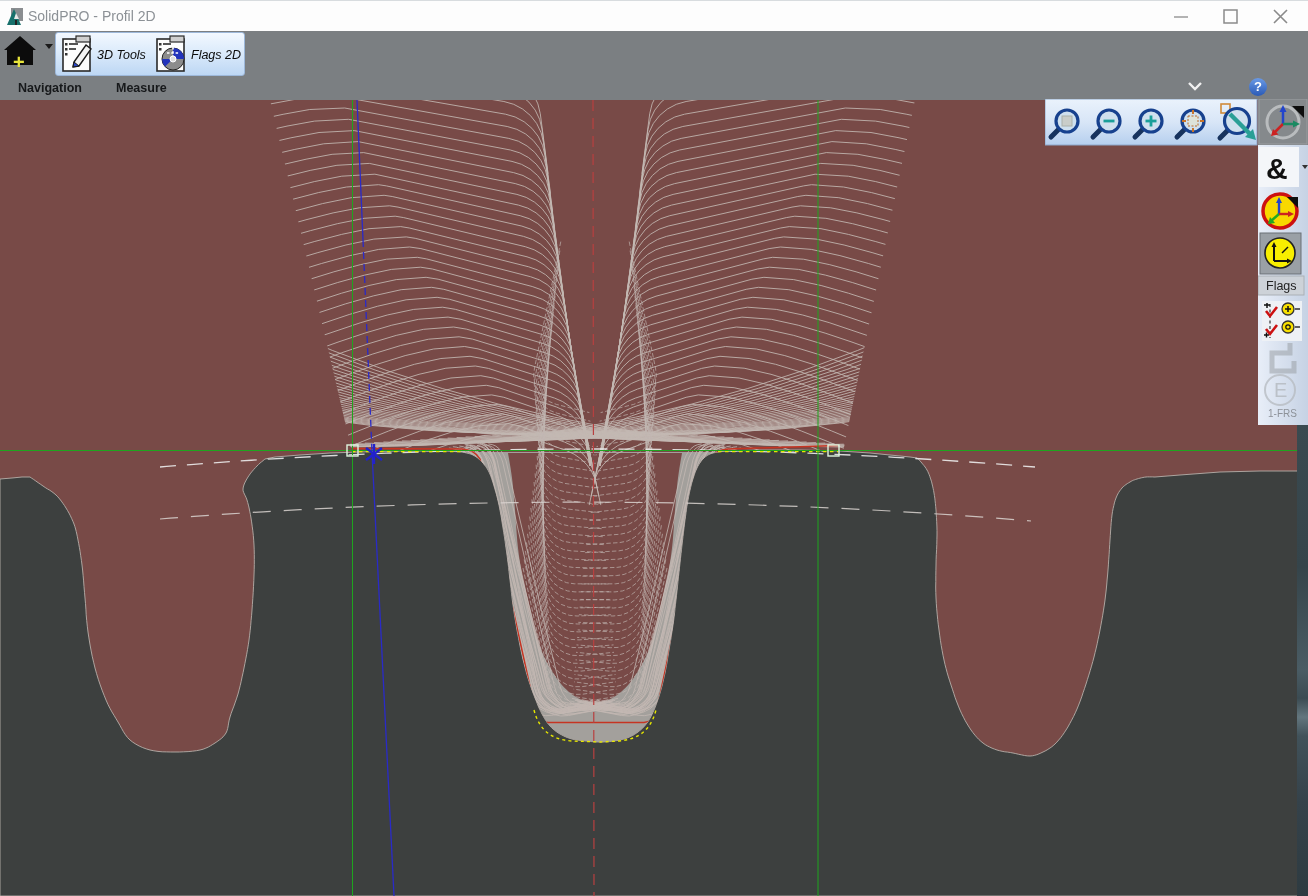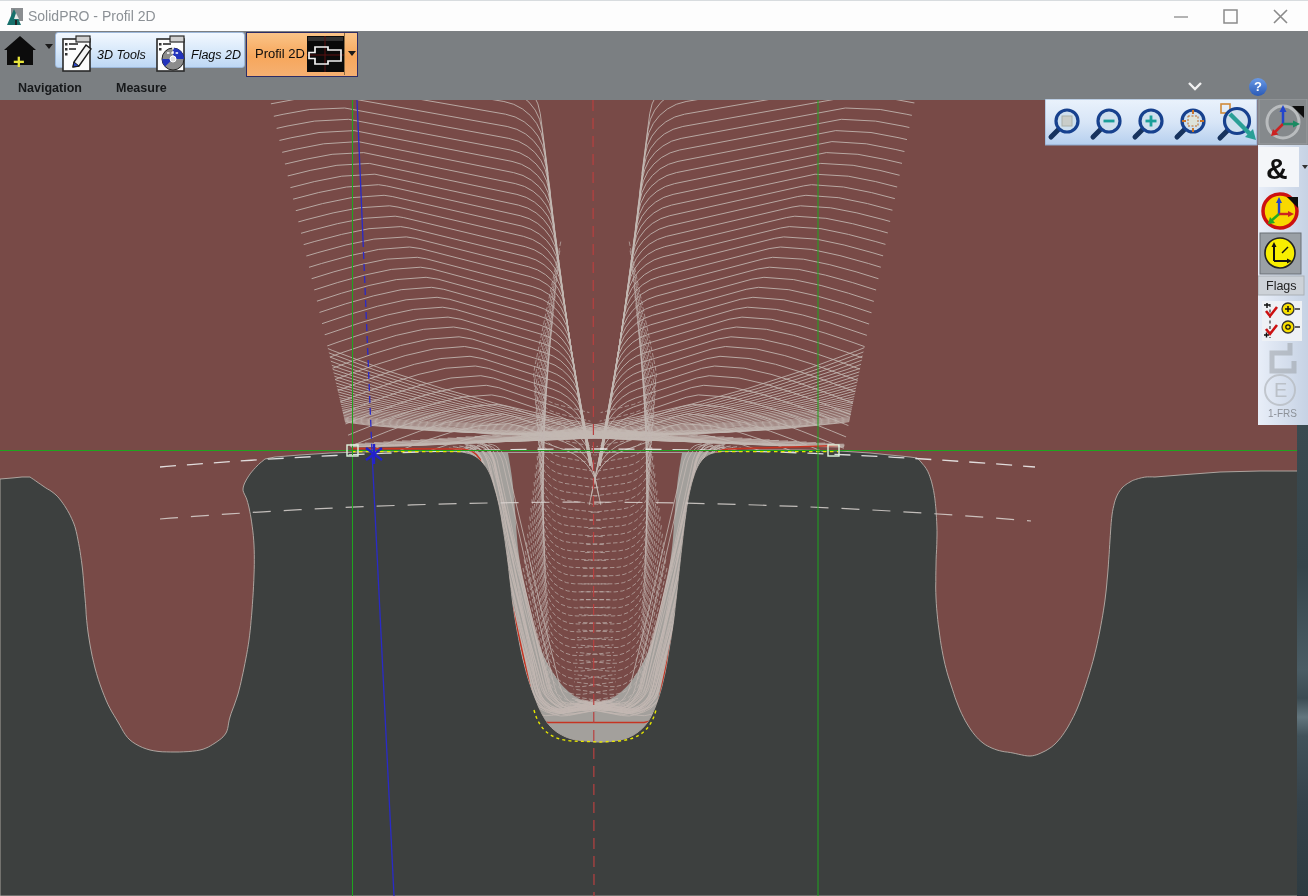--- a/index.html
+++ b/index.html
@@ -1,21 +1,21 @@
 <!DOCTYPE html>
 <html><head><meta charset="utf-8"><style>
 * { margin:0; padding:0; box-sizing:border-box; }
 html,body { width:1308px; height:896px; overflow:hidden; font-family:"Liberation Sans",sans-serif; background:#7b7f82; }
 #titlebar { position:absolute; left:0; top:0; width:1308px; height:31px; background:#fdfdfd; border-top:1px solid #d8dcdf;padding-left:34px; }
 #appicon { position:absolute; left:6px; top:7px; }
 #title { position:absolute; left:28px; top:7px; font-size:14px; color:#8c9196; }
 #winbtns { position:absolute; right:2px; top:4px; }
 #ribbon { position:absolute; left:0; top:31px; width:1308px; height:46px; background:#7b7f82; }
 #homeicon { position:absolute; left:3px; top:3px; }
-#toolsgroup { position:absolute; left:55px; top:1px; width:190px; height:36px; background:linear-gradient(#f2f8ff,#dcebfb 45%,#bdd7f4); border-radius:3px; border:1px solid #9db8da; }
+#toolsgroup { position:absolute; left:55px; top:1px; width:190px; height:44px; background:linear-gradient(#f2f8ff,#dcebfb 45%,#bdd7f4); border-radius:3px; border:1px solid #9db8da; }
 .rbtn { position:relative; float:left; width:94px; height:43px; }
 .ric { position:absolute; left:5px; top:2px; }
 .rlbl { position:absolute; left:41px; top:15px; font-style:italic; font-size:12.5px; color:#0c0c0c; }
 #profilwrap { position:absolute; left:246px; top:1px; width:112px; height:45px; border:1.5px solid #2c2c66; background:linear-gradient(#fac488,#f7a75c 55%,#f5b072); }
 #profilbtn { position:absolute; left:0; top:0; width:96px; height:42px; }
 #profillbl { position:absolute; left:8px; top:13px; font-size:13px; color:#0c0c0c; }
 #profilicon { position:absolute; left:60px; top:3px; }
 #profildropzone { position:absolute; right:0px; top:0px; width:13px; height:42px; border-left:1px solid #8a6a42; }
 #profildropzone::after { content:""; position:absolute; left:3px; top:18px; border-left:4px solid transparent; border-right:4px solid transparent; border-top:5px solid #1a1a1a; }
 #tabrow { position:absolute; left:0; top:77px; width:1308px; height:23px; background:#7b7f82;padding-left:16px; }
@@ -386,33 +386,20 @@
         <rect x="4" y="13" width="2.5" height="2.5" fill="#333"></rect>
         <circle cx="18" cy="24" r="11" fill="#8c8c8c" stroke="#222" stroke-width="1"></circle>
         <path d="M18,24 L18,13 A11,11 0 0 1 29,24 Z" fill="#2233bb"></path>
         <path d="M18,24 L10,31.5 A11,11 0 0 1 7,24 Z" fill="#2233bb"></path>
         <path d="M12,18 h12 M18,12 v12" stroke="#fff" stroke-width="1.6" stroke-dasharray="2.5,1.8"></path>
         <circle cx="18" cy="24" r="3" fill="#dedede" stroke="#fff" stroke-width="1"></circle>
       </svg>
       <span class="rlbl">Flags 2D</span>
     </div>
   </div>
-  <div id="profilwrap">
-    <div id="profilbtn">
-      <span id="profillbl">Profil 2D</span>
-      <svg id="profilicon" width="37" height="36" viewBox="0 0 37 36">
-        <rect x="0" y="0" width="37" height="36" fill="#0a0a0a"></rect>
-        <rect x="1" y="1" width="35" height="4" fill="#303030"></rect>
-        <line x1="18" y1="0" x2="18" y2="36" stroke="#5a1010" stroke-width="1"></line>
-        <line x1="0" y1="19" x2="37" y2="19" stroke="#5a1010" stroke-width="1"></line>
-        <path d="M2,16.5 L8,16.5 L8,11 L21,11 L21,14 L34,14 L34,25 L21,25 L21,28 L8,28 L8,22.5 L2,22.5 Z" fill="none" stroke="#f2f2f2" stroke-width="1.7"></path>
-      </svg>
-    </div>
-    <div id="profildropzone"><span id="profildrop"></span></div>
-  </div>
 </div>
 <div id="tabrow">
   <span class="tab" style="left:18px">Navigation</span>
   <span class="tab" style="left:116px">Measure</span>
   <svg id="chev" width="16" height="10" viewBox="0 0 16 10">
       <path d="M2,1 L8,7 L14,1" fill="none" stroke="#f0f0f0" stroke-width="2.4"></path>
     </svg>
   <div id="help">?</div>
 </div>
 

